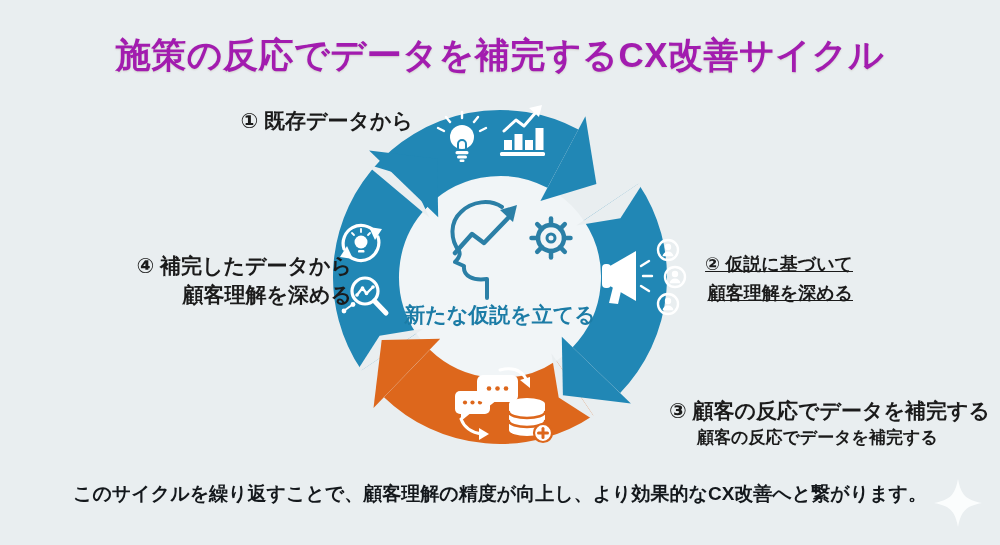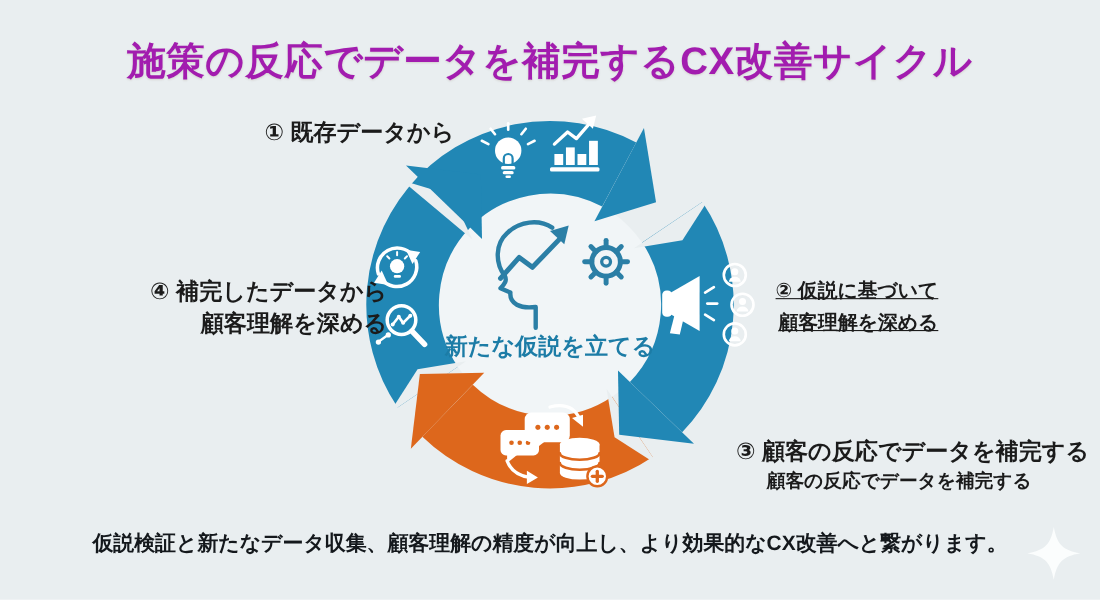--- a/index.html
+++ b/index.html
@@ -218,15 +218,15 @@
     <div class="sub">顧客の反応でデータを補完する</div>
   </div>
 
   <div class="step step4" style="left:88px;top:251px;width:228px;margin-left:36px;">
     <div>④ 補完したデータから</div>
     <div>顧客理解を深める</div>
   </div>
 
   <div class="center-label">新たな仮説を立てる</div>
 
-  <div class="footer">仮説検証と新たなデータ収集、顧客理解の精度が向上し、より効果的なCX改善へと繋がります。</div>
+  <div class="footer">このサイクルを繰り返すことで、顧客理解の精度が向上し、より効果的なCX改善へと繋がります。</div>
 
 </div>
 
 </body></html>

